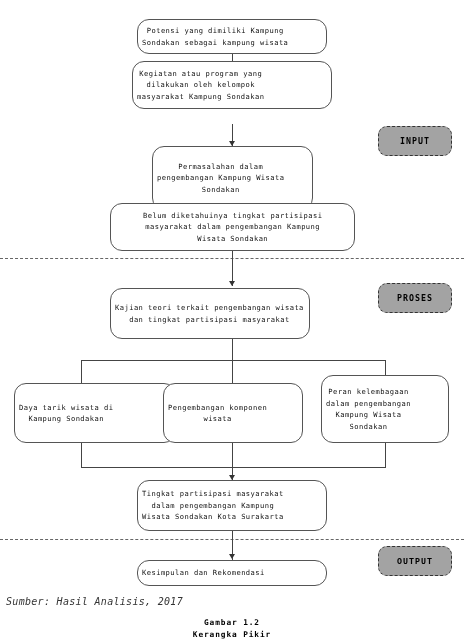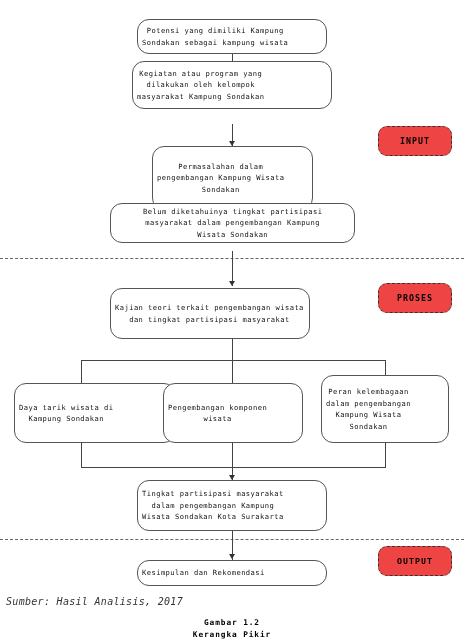--- a/index.html
+++ b/index.html
@@ -42,21 +42,21 @@
     z-index: 3;
   }
   .node span { display: block; white-space: pre-line; }
 
   
   .stage-tag {
     position: absolute;
     box-sizing: border-box;
     border: 1.4px dashed #333333;
     border-radius: 9px;
-    background: #ef4444;
+    background: #a3a3a3;
     display: flex;
     align-items: center;
     justify-content: center;
     font-size: 8.3px;
     font-weight: bold;
     letter-spacing: 1px;
     color: #000000;
     z-index: 4;
   }
 
@@ -169,21 +169,21 @@
 dilakukan oleh kelompok
 masyarakat Kampung Sondakan</span>
   </div>
 
   <div class="node" style="left:152px; top:146px; width:161px; height:64px;">
     <span>Permasalahan dalam
 pengembangan Kampung Wisata
 Sondakan</span>
   </div>
 
-  <div class="node" style="left:110px; top:203px; width:245px; height:40px;padding-left:32px;">
+  <div class="node" style="left:110px; top:203px; width:245px; height:48px;padding-left:32px;">
     <span>Belum diketahuinya tingkat partisipasi
 masyarakat dalam pengembangan Kampung
 Wisata Sondakan</span>
   </div>
 
   <div class="node" style="left:110px; top:288px; width:200px; height:51px;">
     <span>Kajian teori terkait pengembangan wisata
 dan tingkat partisipasi masyarakat</span>
   </div>
 

